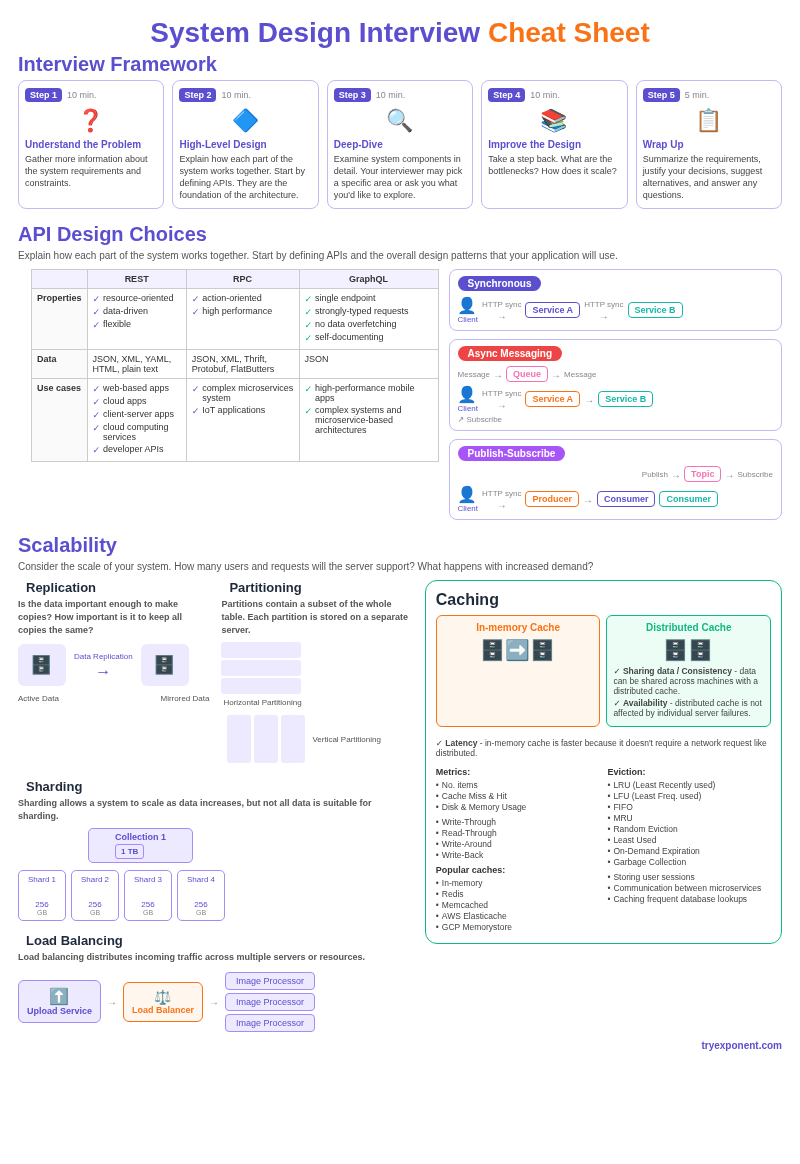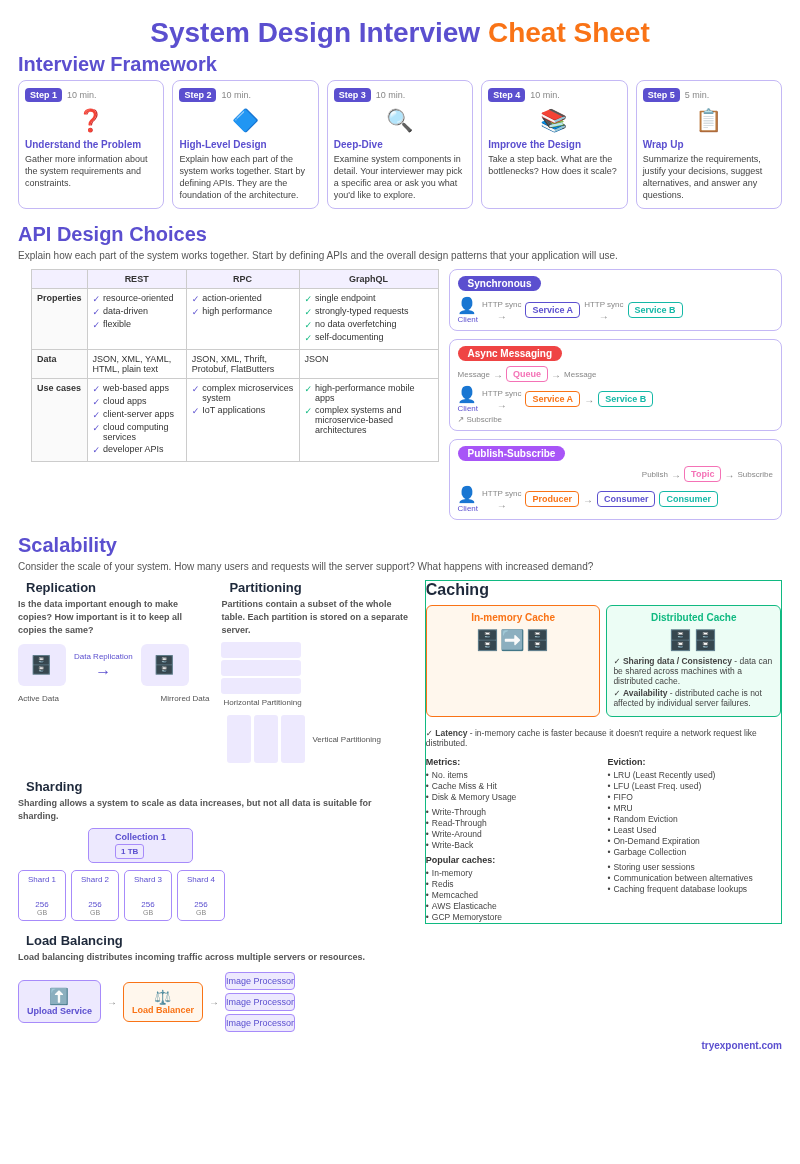--- a/index.html
+++ b/index.html
@@ -305,30 +305,31 @@
     }
     .lb-processors {
       display: flex;
       flex-direction: column;
       gap: 3px;
     }
     .lb-proc {
       background: #ede9fe;
       border: 1px solid #a78bfa;
       border-radius: 4px;
-      padding: 3px 0;
+      padding: 3px 10px;
       font-size: 9px;
       color: #5b4fcf;
       font-weight: 500;
     }
 
     
     .caching-section {
+      padding: 10px;
       border: 1.5px solid #10b981;
-      border-radius: 0;
+      border-radius: 12px;
     }
     .caching-title {
       font-size: 16px;
       font-weight: 800;
       color: #1e293b;
       margin-bottom: 6px;
     }
     .cache-grid {
       display: grid;
       grid-template-columns: 1fr 1fr;
@@ -841,21 +842,21 @@
             <div class="cache-list-item">LFU (Least Freq. used)</div>
             <div class="cache-list-item">FIFO</div>
             <div class="cache-list-item">MRU</div>
             <div class="cache-list-item">Random Eviction</div>
             <div class="cache-list-item">Least Used</div>
             <div class="cache-list-item">On-Demand Expiration</div>
             <div class="cache-list-item">Garbage Collection</div>
 
             <div style="margin-top:5px;">
               <div class="cache-list-item">Storing user sessions</div>
-              <div class="cache-list-item">Communication between alternatives</div>
+              <div class="cache-list-item">Communication between microservices</div>
               <div class="cache-list-item">Caching frequent database lookups</div>
             </div>
           </div>
         </div>
       </div>
     </div>
   </div>
 
   <div class="footer">
     <span>tryexponent.com</span>

